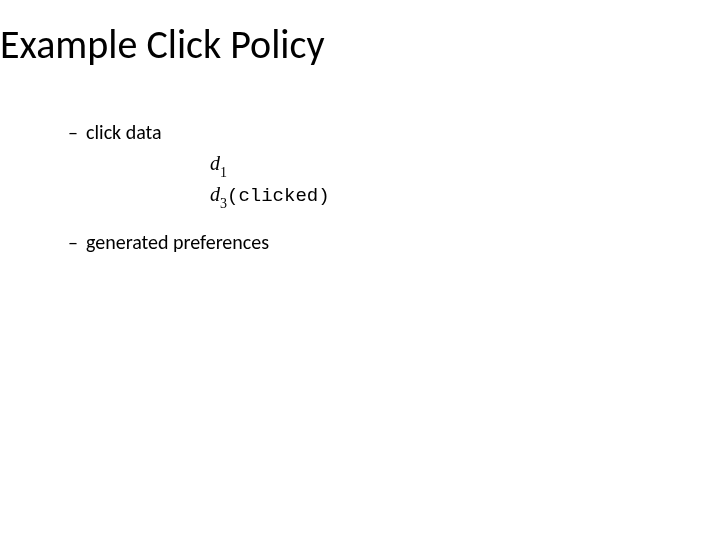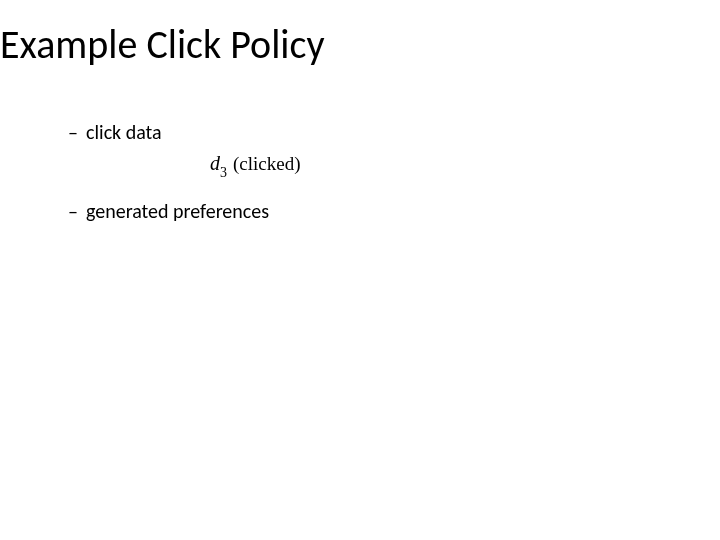--- a/index.html
+++ b/index.html
@@ -62,41 +62,44 @@
   .math-block .row {
     white-space: nowrap;
   }
   .math-block sub {
     font-size: 0.7em;
     vertical-align: sub;
     position: relative;
     top: 2px;
   }
   .ann {
-    font-family: Liberation Serif, serif;
+    font-family: Liberation Mono, monospace;
     font-size: 19px;
-    margin-left: 6px;
+    margin-left: 0;
   }
 </style>
 </head>
 <body>
 
 <div class="slide">
 
   <div class="title">Example Click Policy</div>
 
   <div class="body">
 
 
     <div class="bullet-l2">
       <span class="dash">–</span><span>click data</span>
     </div>
 
     <div class="math-block">
       <div class="row">
+        <i>d</i><sub>1</sub>
+      </div>
+      <div class="row">
         <i>d</i><sub>3</sub><span class="ann">(clicked)</span>
       </div>
     </div>
 
     <div class="bullet-l2">
       <span class="dash">–</span><span>generated preferences</span>
     </div>
 
 
   </div>

